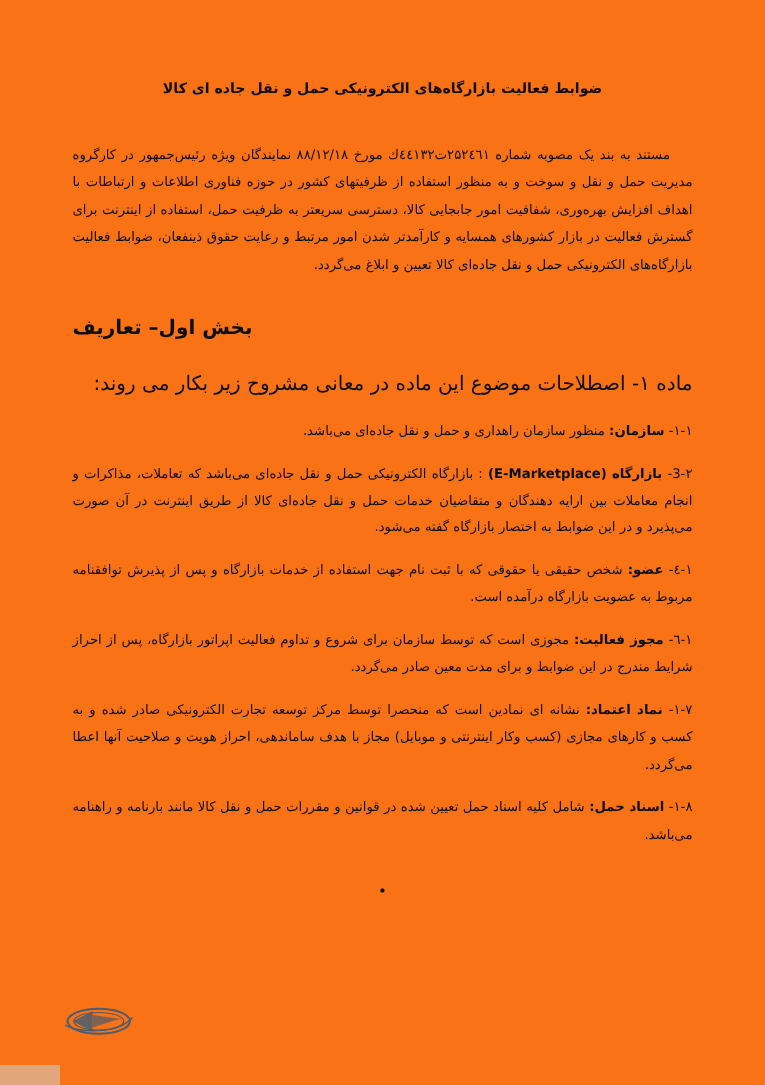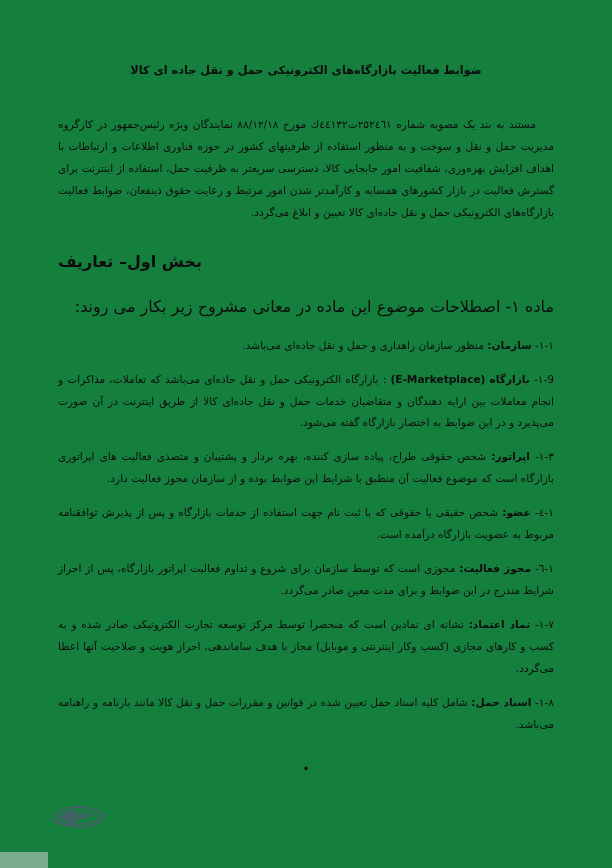--- a/index.html
+++ b/index.html
@@ -11,21 +11,21 @@
     width: 612px;
     height: 868px;
     position: relative;
     font-family: "DejaVu Sans", "Liberation Sans", sans-serif;
     color: #0d0d0d;
     overflow: hidden;
   }
   .page {
     position: absolute;
     inset: 0;
-    background: #15803d;
+    background: #f97316;
   }
   .content {
     position: absolute;
     top: 62px;
     right: 58px;
     left: 58px;
     direction: rtl;
     text-align: justify;
   }
   .doc-title {
@@ -114,31 +114,26 @@
 
     <p class="lead">ماده ۱- اصطلاحات موضوع این ماده در معانی مشروح زیر بکار می روند:</p>
 
     <p class="clause">
       <span class="num">۱-۱-</span>
       <span class="term">سازمان:</span>
       <span>منظور سازمان راهداری و حمل و نقل جاده‌ای می‌باشد.</span>
     </p>
 
     <p class="clause">
-      <span class="num">۱-9-</span>
+      <span class="num">3-۲-</span>
       <span class="term">بازارگاه</span>
       <span class="latin">(E-Marketplace)</span>
       <span>: بازارگاه الکترونیکی حمل و نقل جاده‌ای می‌باشد که تعاملات، مذاکرات و انجام معاملات بین ارایه دهندگان و متقاضیان خدمات حمل و نقل جاده‌ای کالا از طریق اینترنت در آن صورت می‌پذیرد و در این ضوابط به اختصار بازارگاه گفته می‌شود.</span>
     </p>
 
-    <p class="clause">
-      <span class="num">۱-۳-</span>
-      <span class="term">اپراتور:</span>
-      <span>شخص حقوقی طراح، پیاده سازی کننده، بهره بردار و پشتیبان و متصدی فعالیت های اپراتوری بازارگاه است که موضوع فعالیت آن منطبق با شرایط این ضوابط بوده و از سازمان مجوز فعالیت دارد.</span>
-    </p>
 
     <p class="clause">
       <span class="num">۱-٤-</span>
       <span class="term">عضو:</span>
       <span>شخص حقیقی یا حقوقی که با ثبت نام جهت استفاده از خدمات بازارگاه و پس از پذیرش توافقنامه مربوط به عضویت بازارگاه درآمده است.</span>
     </p>
 
 
     <p class="clause">
       <span class="num">۱-٦-</span>

